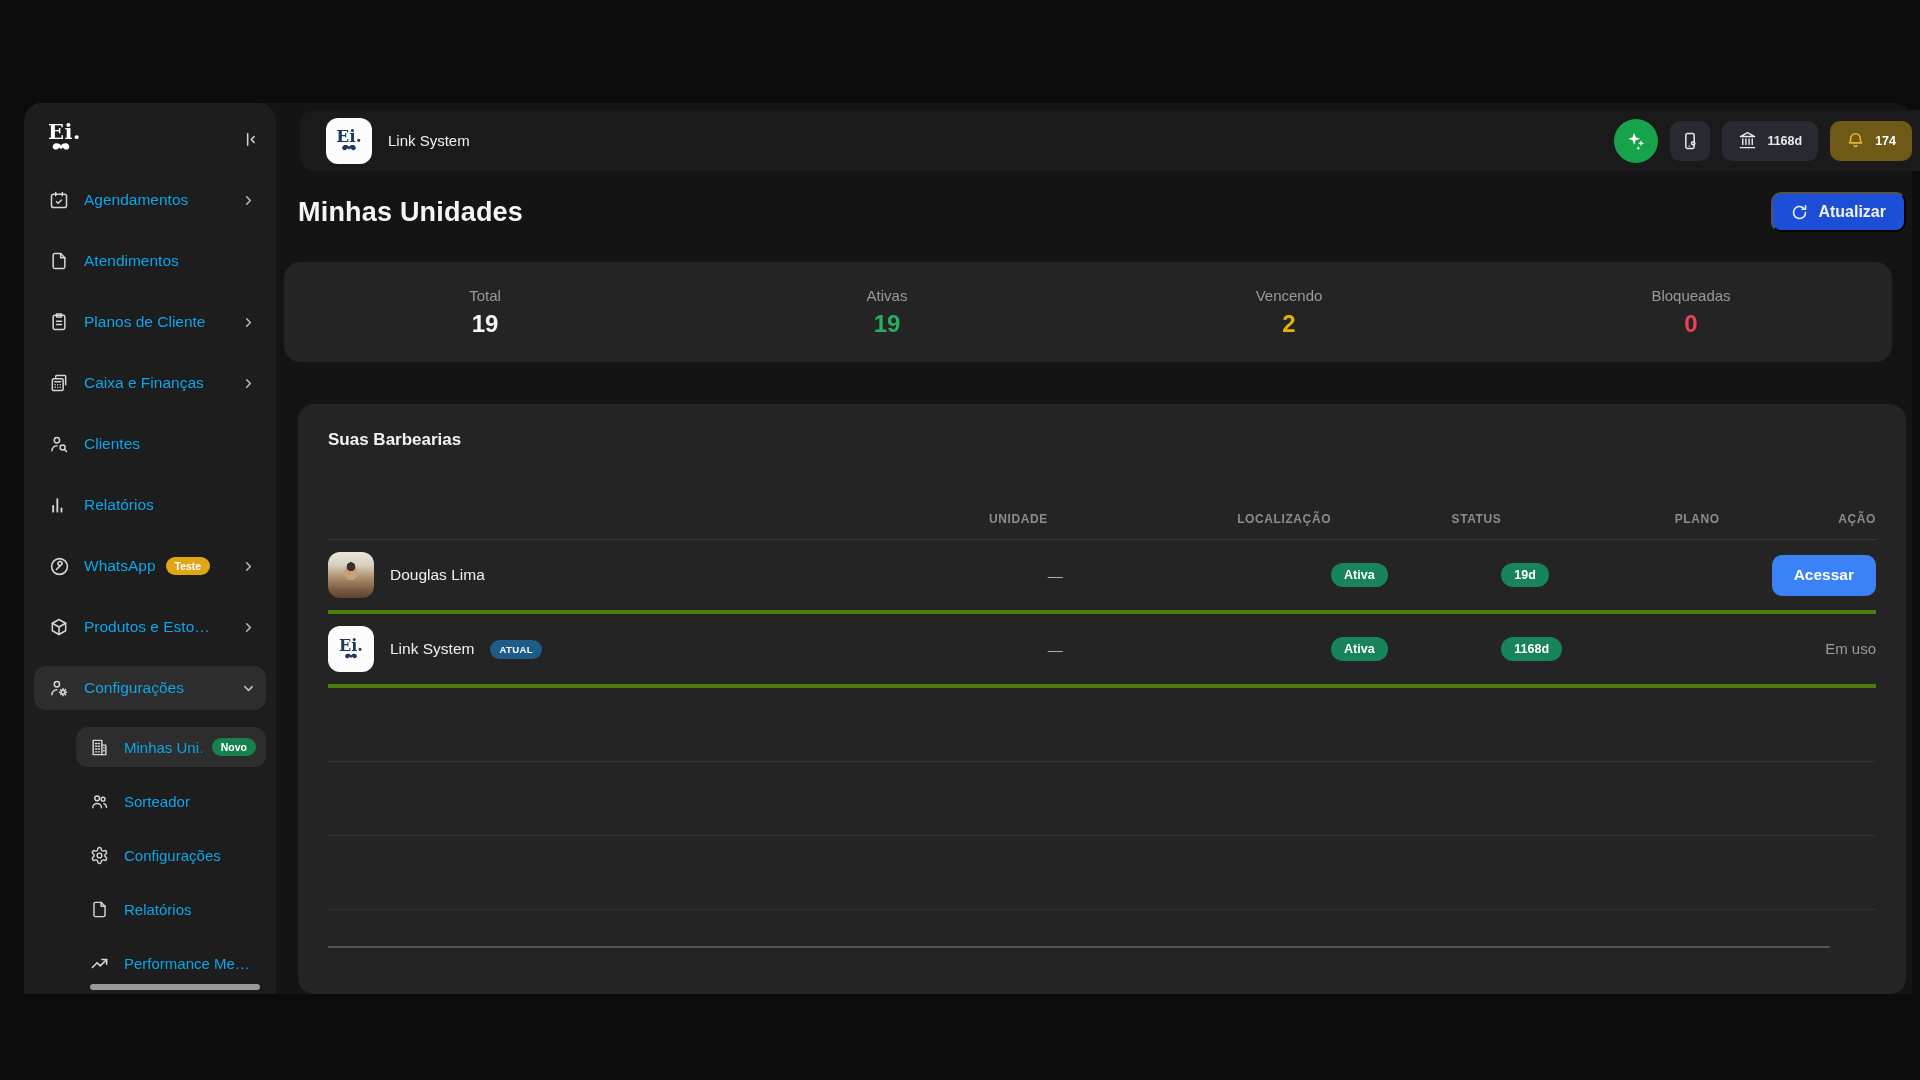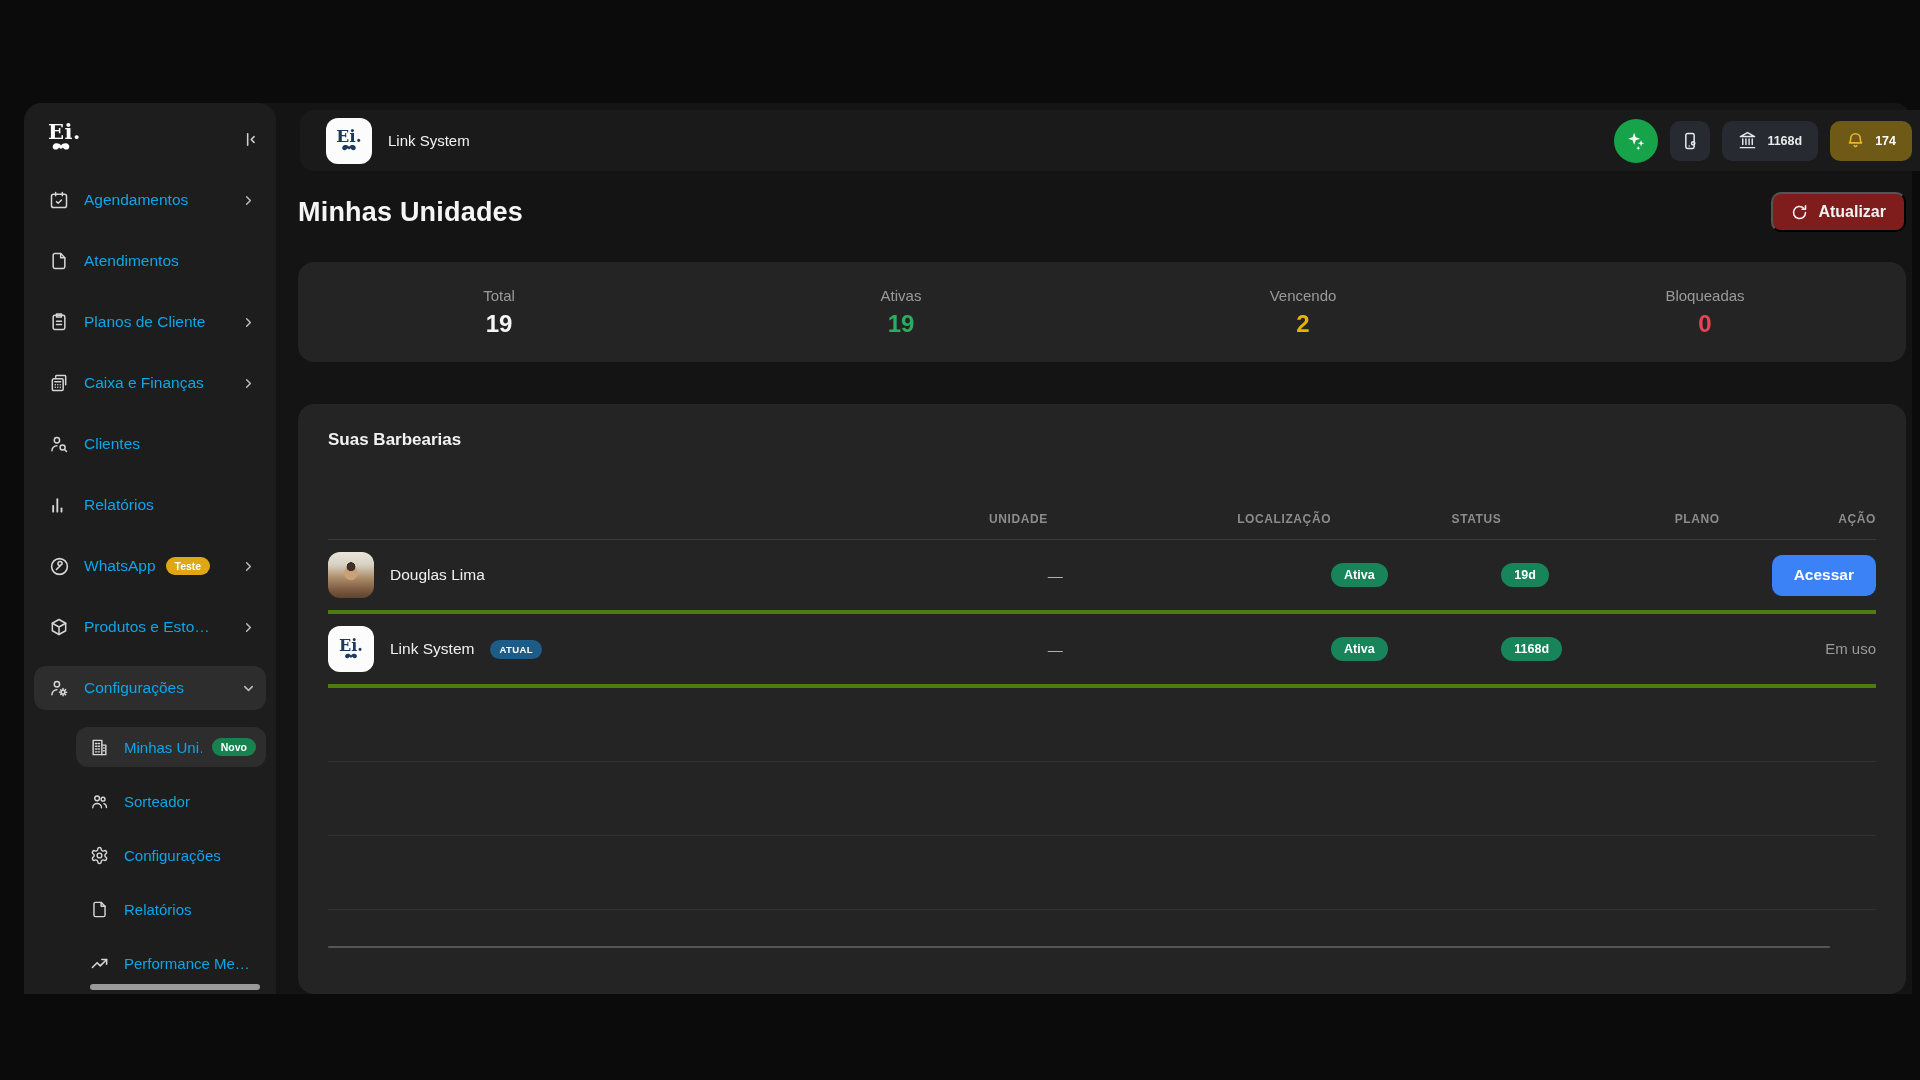--- a/index.html
+++ b/index.html
@@ -53,25 +53,25 @@
     display:flex; align-items:center; justify-content:center; color:#eaeaea; cursor:pointer; padding:0 10px; }
   .btn-pill { height:40px; border-radius:10px; background:#272b31; display:flex; align-items:center;
     gap:10px; padding:0 16px; color:#eaeaea; cursor:pointer; font-size:12.5px; font-weight:700; }
   .btn-bell { height:40px; border-radius:10px; background:#6e5a16; display:flex; align-items:center;
     gap:10px; padding:0 16px; color:#fff; cursor:pointer; font-size:12.5px; font-weight:700; }
 
   
   .page-head { position:absolute; left:274px; top:89px; width:1608px; display:flex;
     align-items:center; justify-content:space-between; }
   .page-title { font-size:27px; font-weight:800; color:#f5f5f5; letter-spacing:.2px; }
-  .btn-refresh { height:40px; border-radius:10px; background:#7f1d1d; display:flex; align-items:center;
+  .btn-refresh { height:40px; border-radius:10px; background:#1d4ed8; display:flex; align-items:center;
     gap:10px; padding:0 18px; color:#f2f2f2; font-size:16px; font-weight:700; cursor:pointer; }
 
   
-  .stats-card { position:absolute; left:274px; top:159px; width:1608px; height:100px;
+  .stats-card { position:absolute; left:260px; top:159px; width:1608px; height:100px;
     background:#242424; border-radius:16px; display:flex; align-items:center; }
   .stat { flex:1; text-align:center; }
   .stat-label { font-size:15px; color:#9a9a9a; margin-bottom:6px; }
   .stat-value { font-size:24px; font-weight:800; }
   .c-white { color:#f5f5f5; } .c-green { color:#27ae60; }
   .c-yellow { color:#e6b400; } .c-red { color:#ea4256; }
 
   
   .table-card { position:absolute; left:274px; top:301px; width:1608px; height:590px;
     background:#242424; border-radius:16px; padding:26px 30px 0 30px; overflow:hidden; }

